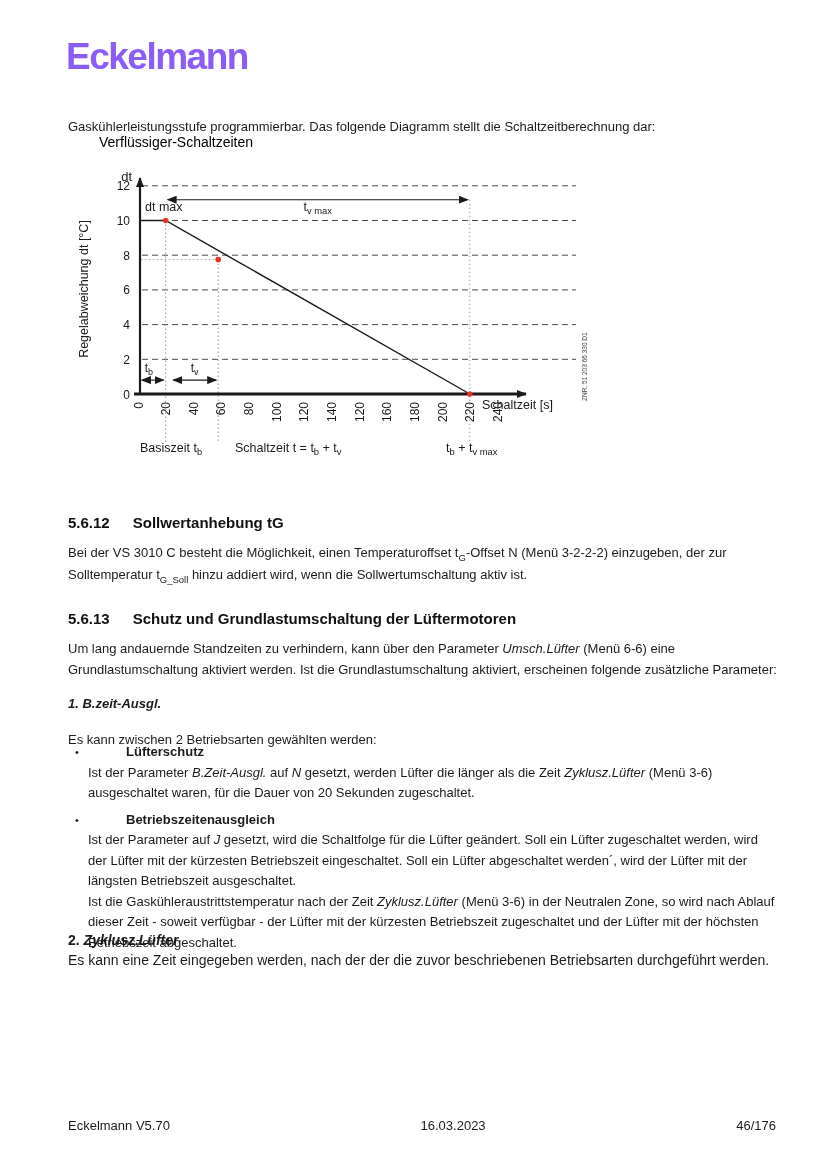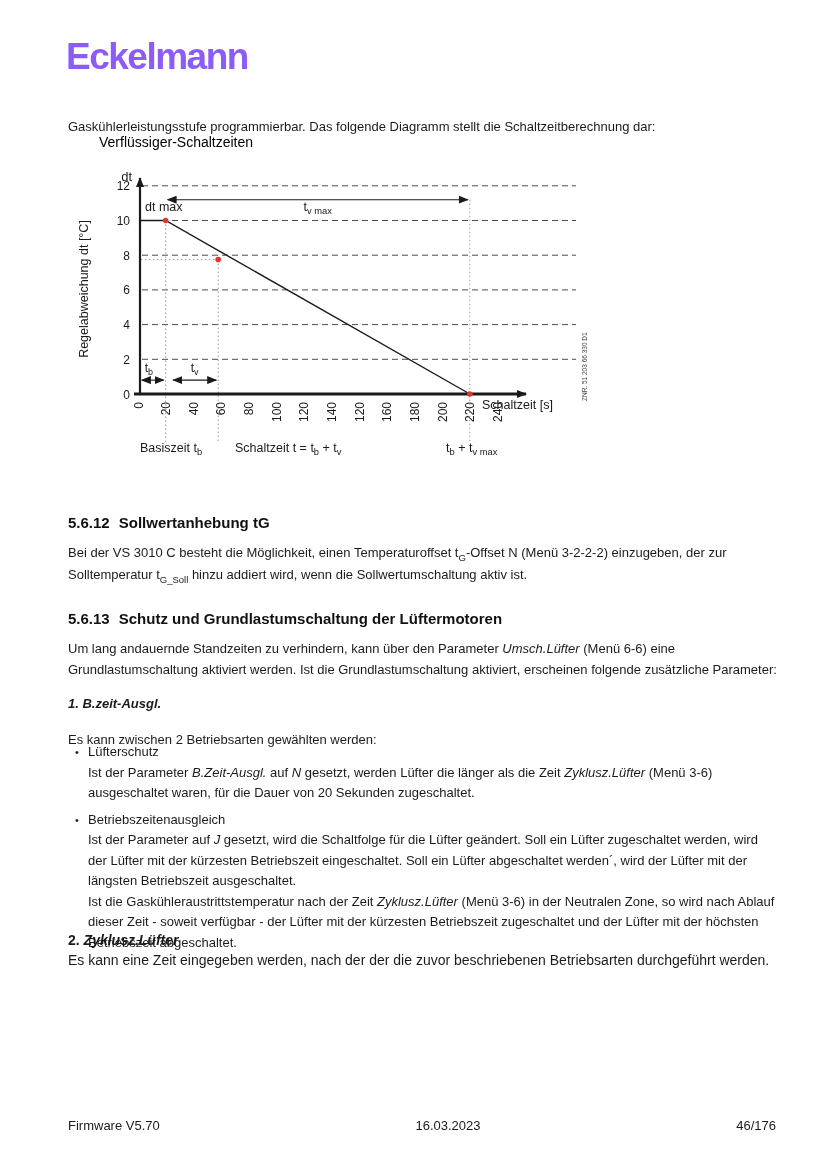--- a/index.html
+++ b/index.html
@@ -5,34 +5,34 @@
   html,body{margin:0;padding:0;background:#e8e8e8;}
   .page{position:relative;width:827px;height:1169px;background:#ffffff;margin:0 auto;
         font-family:"Liberation Sans",sans-serif;color:#1b1b1b;overflow:hidden;}
   .logo{position:absolute;top:36px;left:66px;font-size:37px;font-weight:bold;
         color:#8b5cf6;letter-spacing:-1.5px;}
   .intro{position:absolute;top:104px;left:68px;width:710px;font-size:13px;line-height:20px;}
   .fig-title{position:absolute;top:134px;left:99px;font-size:14px;color:#000000;}
   .chart{position:absolute;top:152px;left:68px;}
   svg{font-family:"Liberation Sans",sans-serif;}
   .sec-h{position:absolute;left:68px;font-size:15px;font-weight:bold;color:#111;}
-  .sec-h .num{display:inline-block;margin-right:9px;}
+  .sec-h .num{display:inline-block;margin-right:23px;}
   .h12{top:502px}
   .h13{top:598px}
   .para{position:absolute;left:68px;width:710px;font-size:13px;line-height:21px;}
   .p12{top:529px;line-height:22px;}
   .p13{top:625px}
   .subhead{position:absolute;left:68px;font-size:13px;font-weight:bold;font-style:italic;}
   .sub1{top:696px}
   .pintro{top:716px}
   .bullets{position:absolute;top:742px;left:68px;width:710px;font-size:13px;line-height:20.5px;}
   .bullet{display:flex;margin-bottom:6px;}
   .bullet .dot{width:20px;padding-left:7px;box-sizing:border-box;font-size:11px;line-height:20.5px;}
   .bullet .content{flex:1;}
-  .btitle{font-weight:normal;}
+  .btitle{font-weight:bold;margin-left:38px;}
   .item2{position:absolute;top:930px;left:68px;width:710px;font-size:14px;line-height:20px;}
   .footer{position:absolute;top:1118px;left:68px;width:708px;display:flex;
           justify-content:space-between;font-size:13px;color:#1b1b1b;}
   sub{font-size:9.5px;line-height:0;}
 </style>
 </head>
 <body>
 
 <div class="page">
 
@@ -130,18 +130,18 @@
       </div>
     </div>
   </div>
 
   <div class="item2">
     <div><span style="font-weight: bold;">2. </span><span style="font-style: italic; font-weight: bold;">Zyklusz.Lüfter</span></div>
     <div>Es kann eine Zeit eingegeben werden, nach der der die zuvor beschriebenen Betriebsarten durchgeführt werden.</div>
   </div>
 
   <div class="footer">
-    <span>Firmware V5.70</span>
+    <span>Eckelmann V5.70</span>
     <span>16.03.2023</span>
     <span>46/176</span>
   </div>
 
 </div>
 
 </body></html>

